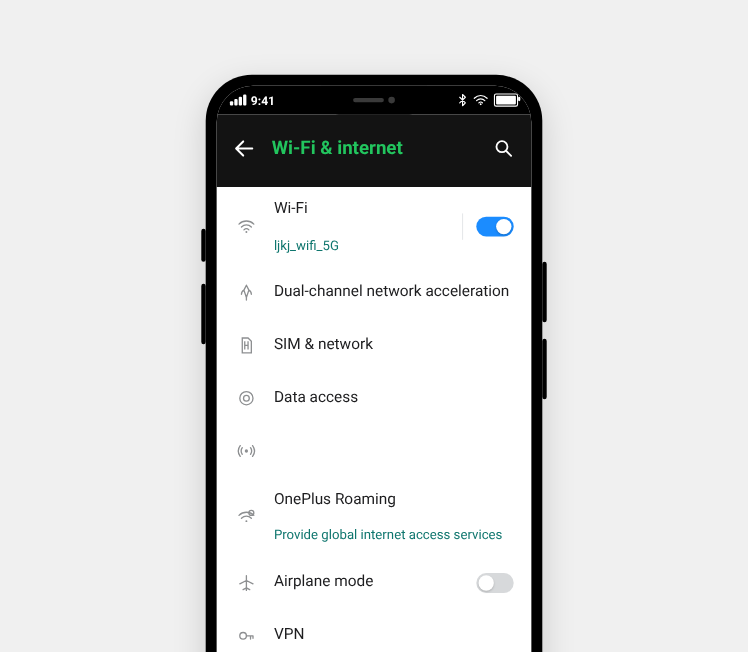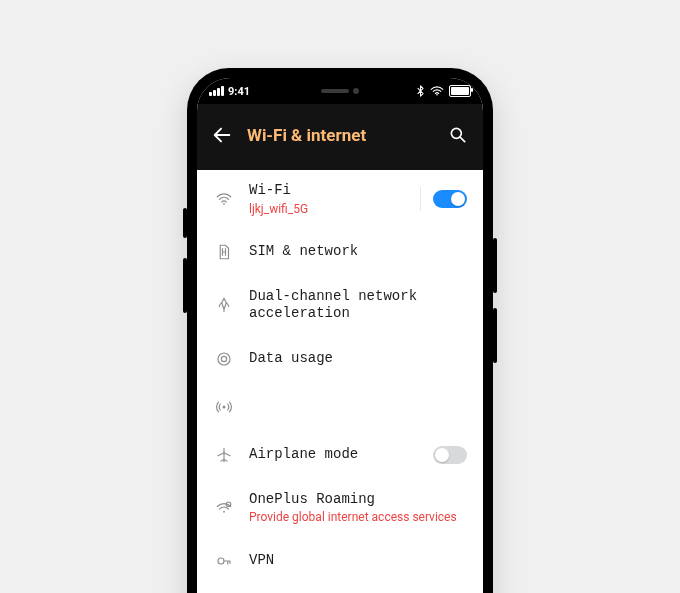--- a/index.html
+++ b/index.html
@@ -32,33 +32,33 @@
   .sb-right{width:90px;display:flex;align-items:center;justify-content:flex-end;gap:5px;padding-right:6px;}
   .sb-center{flex:1;}
   .sig{display:inline-flex;align-items:flex-end;gap:1px;}
   .sig span{display:inline-block;width:3px;background:#fff;border-radius:1px;}
   .sig span:nth-child(1){height:4px}.sig span:nth-child(2){height:6px}.sig span:nth-child(3){height:8px}.sig span:nth-child(4){height:10px}
   .battery{display:inline-flex;align-items:center;}
   .bat-body{width:20px;height:10px;border:1px solid #fff;border-radius:2px;position:relative;}
   .bat-body::after{content:"";position:absolute;right:-3px;top:2px;width:2px;height:4px;background:#fff;border-radius:1px;}
   .bat-fill{position:absolute;inset:1px;background:#fff;border-radius:1px;}
   .headerbar{
-    background:#131313;color:#fdba74;height:62px;display:flex;align-items:center;padding:0 14px 4px;gap:14px;
+    background:#131313;color:#22c55e;height:62px;display:flex;align-items:center;padding:0 14px 4px;gap:14px;
   }
   .headerbar .title{font-size:17px;font-weight:700;flex:1;}
   .hdr-icon{width:22px;height:22px;display:flex;align-items:center;justify-content:center;color:#fff;}
   .list{background:#fff;}
   .item{
     display:flex;align-items:center;gap:16px;padding:12px 16px 12px 18px;min-height:24px;
   }
   .icon{width:18px;height:18px;flex:0 0 18px;color:#8d8f91;display:flex;align-items:center;justify-content:center;}
   .icon svg{width:18px;height:18px;stroke:#8d8f91;fill:none;stroke-width:1.6;}
   .text{flex:1;min-width:0;}
-  .label{font-size:14px;color:#1d1d1f;line-height:1.25;font-family:Liberation Mono, monospace;}
-  .sub{font-size:12px;color:#ef4444;line-height:1.2;margin-top:2px;}
+  .label{font-size:14px;color:#1d1d1f;line-height:1.25;}
+  .sub{font-size:12px;color:#0f766e;line-height:1.2;margin-top:16px;}
   .trailing{flex:0 0 auto;display:flex;align-items:center;}
   .divider-v{width:1px;height:24px;background:#e6e8ea;margin-right:12px;}
   .toggle{width:34px;height:18px;border-radius:18px;position:relative;}
   .toggle .knob{width:14px;height:14px;background:#fff;border-radius:50%;position:absolute;top:2px;box-shadow:0 1px 2px rgba(0,0,0,.2);}
   .toggle.on{background:#1b8cff;}
   .toggle.on .knob{right:2px;}
   .toggle.off{background:#d7d9db;}
   .toggle.off .knob{left:2px;}
 </style>
 </head>
@@ -136,58 +136,72 @@
             <div class="divider-v"></div>
             <div class="toggle on">
                 <div class="knob"></div>
               </div>
           </div>
         </div>
 
         <div class="item">
           <div class="icon">
             <svg viewBox="0 0 24 24">
+                <path d="M12 3l3 6-3 9-3-9zM9 9c-2 1-3 3-3 5M15 9c2 1 3 3 3 5M12 18v3" stroke-linecap="round" stroke-linejoin="round"></path>
+              </svg>
+          </div>
+          <div class="text">
+            <div class="label">Dual‑channel network acceleration</div>
+          </div>
+        </div>
+
+        <div class="item">
+          <div class="icon">
+            <svg viewBox="0 0 24 24">
                 <path d="M7 3h7l4 4v14H7z"></path>
                 <path d="M10 7v10M14 7v10M10 12h4"></path>
               </svg>
           </div>
           <div class="text">
             <div class="label">SIM &amp; network</div>
           </div>
         </div>
 
         <div class="item">
           <div class="icon">
             <svg viewBox="0 0 24 24">
-                <path d="M12 3l3 6-3 9-3-9zM9 9c-2 1-3 3-3 5M15 9c2 1 3 3 3 5M12 18v3" stroke-linecap="round" stroke-linejoin="round"></path>
-              </svg>
-          </div>
-          <div class="text">
-            <div class="label">Dual‑channel network acceleration</div>
-          </div>
-        </div>
-
-        <div class="item">
-          <div class="icon">
-            <svg viewBox="0 0 24 24">
                 <circle cx="12" cy="12" r="8"></circle>
                 <circle cx="12" cy="12" r="3.5"></circle>
               </svg>
           </div>
           <div class="text">
-            <div class="label">Data usage</div>
+            <div class="label">Data access</div>
           </div>
         </div>
 
         <div class="item">
           <div class="icon">
             <svg viewBox="0 0 24 24">
                 <circle cx="12" cy="12" r="2" fill="#8d8f91" stroke="none"></circle>
                 <path d="M7 16a7 7 0 0 1 0-8M17 8a7 7 0 0 1 0 8M4.5 18.5a11 11 0 0 1 0-13M19.5 5.5a11 11 0 0 1 0 13" stroke-linecap="round"></path>
               </svg>
+          </div>
+        </div>
+
+        <div class="item">
+          <div class="icon">
+            <svg viewBox="0 0 24 24">
+                <path d="M3 10c5-5 13-5 18 0M6 13.5c3.5-3.5 8.5-3.5 12 0" stroke-linecap="round"></path>
+                <circle cx="12" cy="17" r="1.2" fill="#8d8f91" stroke="none"></circle>
+                <circle cx="18" cy="7" r="3"></circle>
+              </svg>
+          </div>
+          <div class="text">
+            <div class="label">OnePlus Roaming</div>
+            <div class="sub">Provide global internet access services</div>
           </div>
         </div>
 
         <div class="item">
           <div class="icon">
             <svg viewBox="0 0 24 24">
                 <path d="M12 3v18M4 13l8-4 8 4M8 20l4-2 4 2" stroke-linecap="round" stroke-linejoin="round"></path>
               </svg>
           </div>
           <div class="text">
@@ -196,34 +210,20 @@
           <div class="trailing">
             <div class="toggle off">
                 <div class="knob"></div>
               </div>
           </div>
         </div>
 
         <div class="item">
           <div class="icon">
             <svg viewBox="0 0 24 24">
-                <path d="M3 10c5-5 13-5 18 0M6 13.5c3.5-3.5 8.5-3.5 12 0" stroke-linecap="round"></path>
-                <circle cx="12" cy="17" r="1.2" fill="#8d8f91" stroke="none"></circle>
-                <circle cx="18" cy="7" r="3"></circle>
-              </svg>
-          </div>
-          <div class="text">
-            <div class="label">OnePlus Roaming</div>
-            <div class="sub">Provide global internet access services</div>
-          </div>
-        </div>
-
-        <div class="item">
-          <div class="icon">
-            <svg viewBox="0 0 24 24">
                 <circle cx="8" cy="12" r="4"></circle>
                 <path d="M12 12h8M17 12v4M20 12v3" stroke-linecap="round"></path>
               </svg>
           </div>
           <div class="text">
             <div class="label">VPN</div>
           </div>
         </div>
 
       </div>

